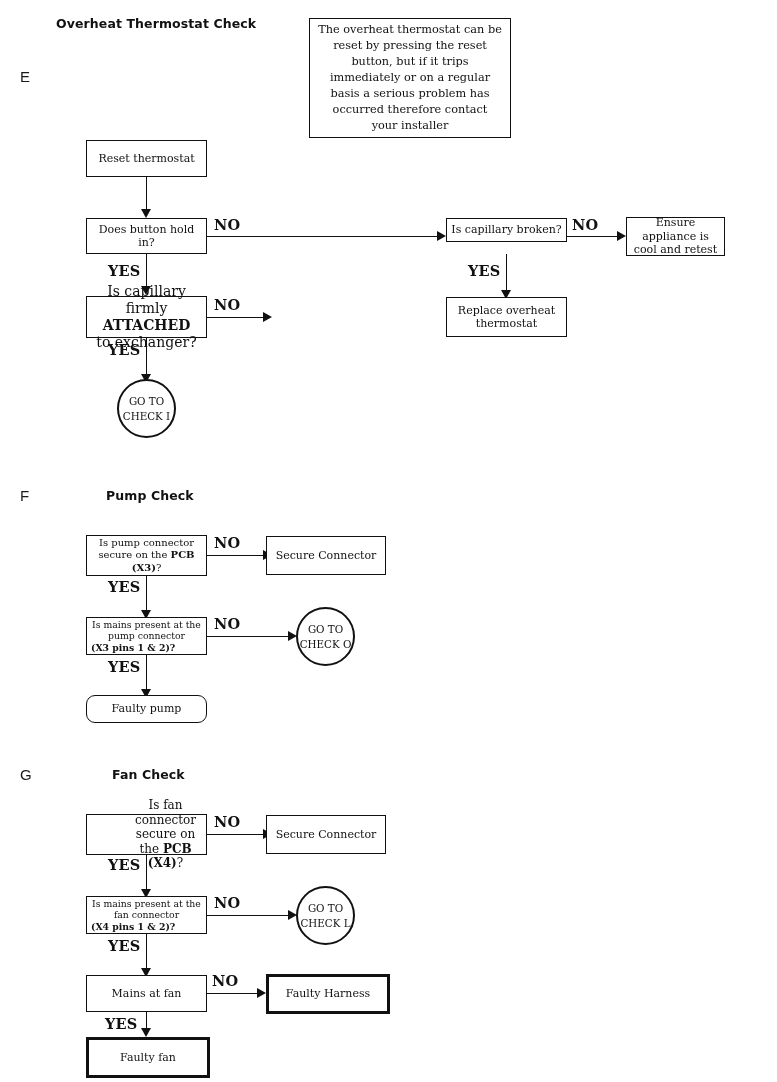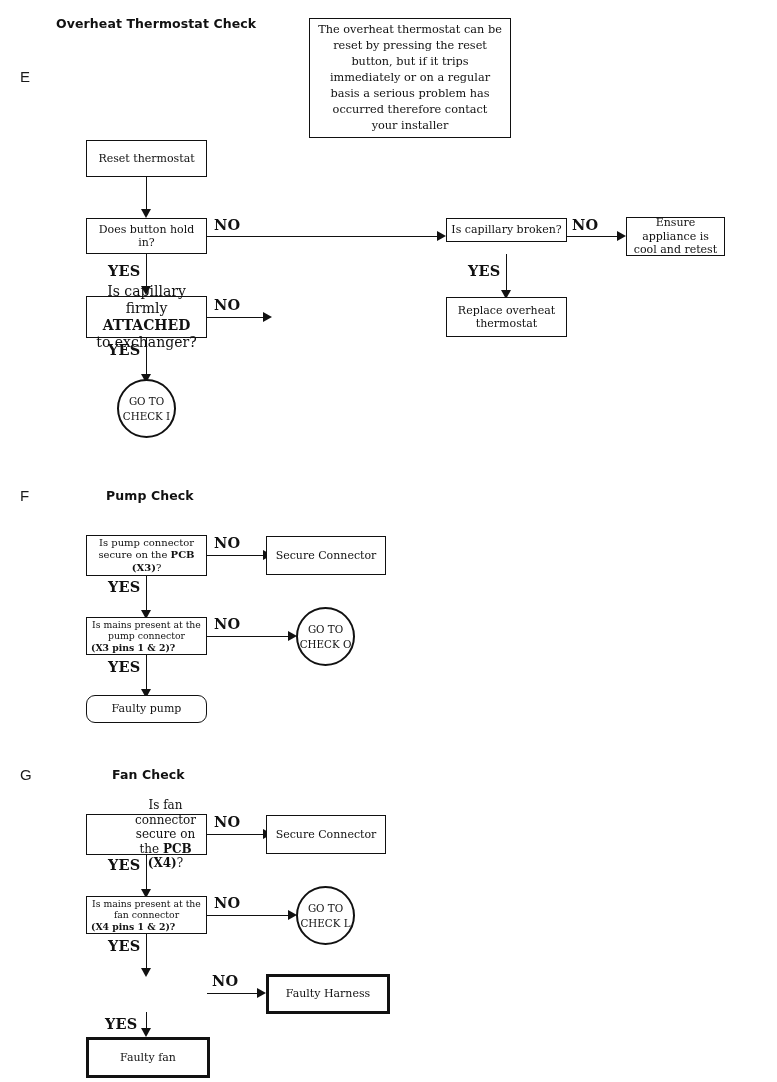--- a/index.html
+++ b/index.html
@@ -283,20 +283,23 @@
 
   <div class="circle" style="left:296px; top:886px; width:59px; height:59px;">
     <span>GO TO</span>
     <span>CHECK L</span>
   </div>
 
   <div class="vline" style="left:146px; top:934px; height:34px;"></div>
   <div class="arrow-down" style="left:141px; top:968px;"></div>
   <div class="edge-label" style="left:108px; top:937px;">YES</div>
 
+  <div class="box" style="left:86px; top:975px; width:121px; height:37px;">
+    <span class="inner">Mains at fan</span>
+  </div>
   <div class="hline" style="left:207px; top:993px; width:52px;"></div>
   <div class="arrow-right" style="left:257px; top:988px;"></div>
   <div class="edge-label" style="left:212px; top:972px;">NO</div>
 
   <div class="box thick" style="left:266px; top:974px; width:124px; height:40px;">
     <span class="inner">Faulty Harness</span>
   </div>
 
   <div class="vline" style="left:146px; top:1012px; height:16px;"></div>
   <div class="arrow-down" style="left:141px; top:1028px;"></div>

